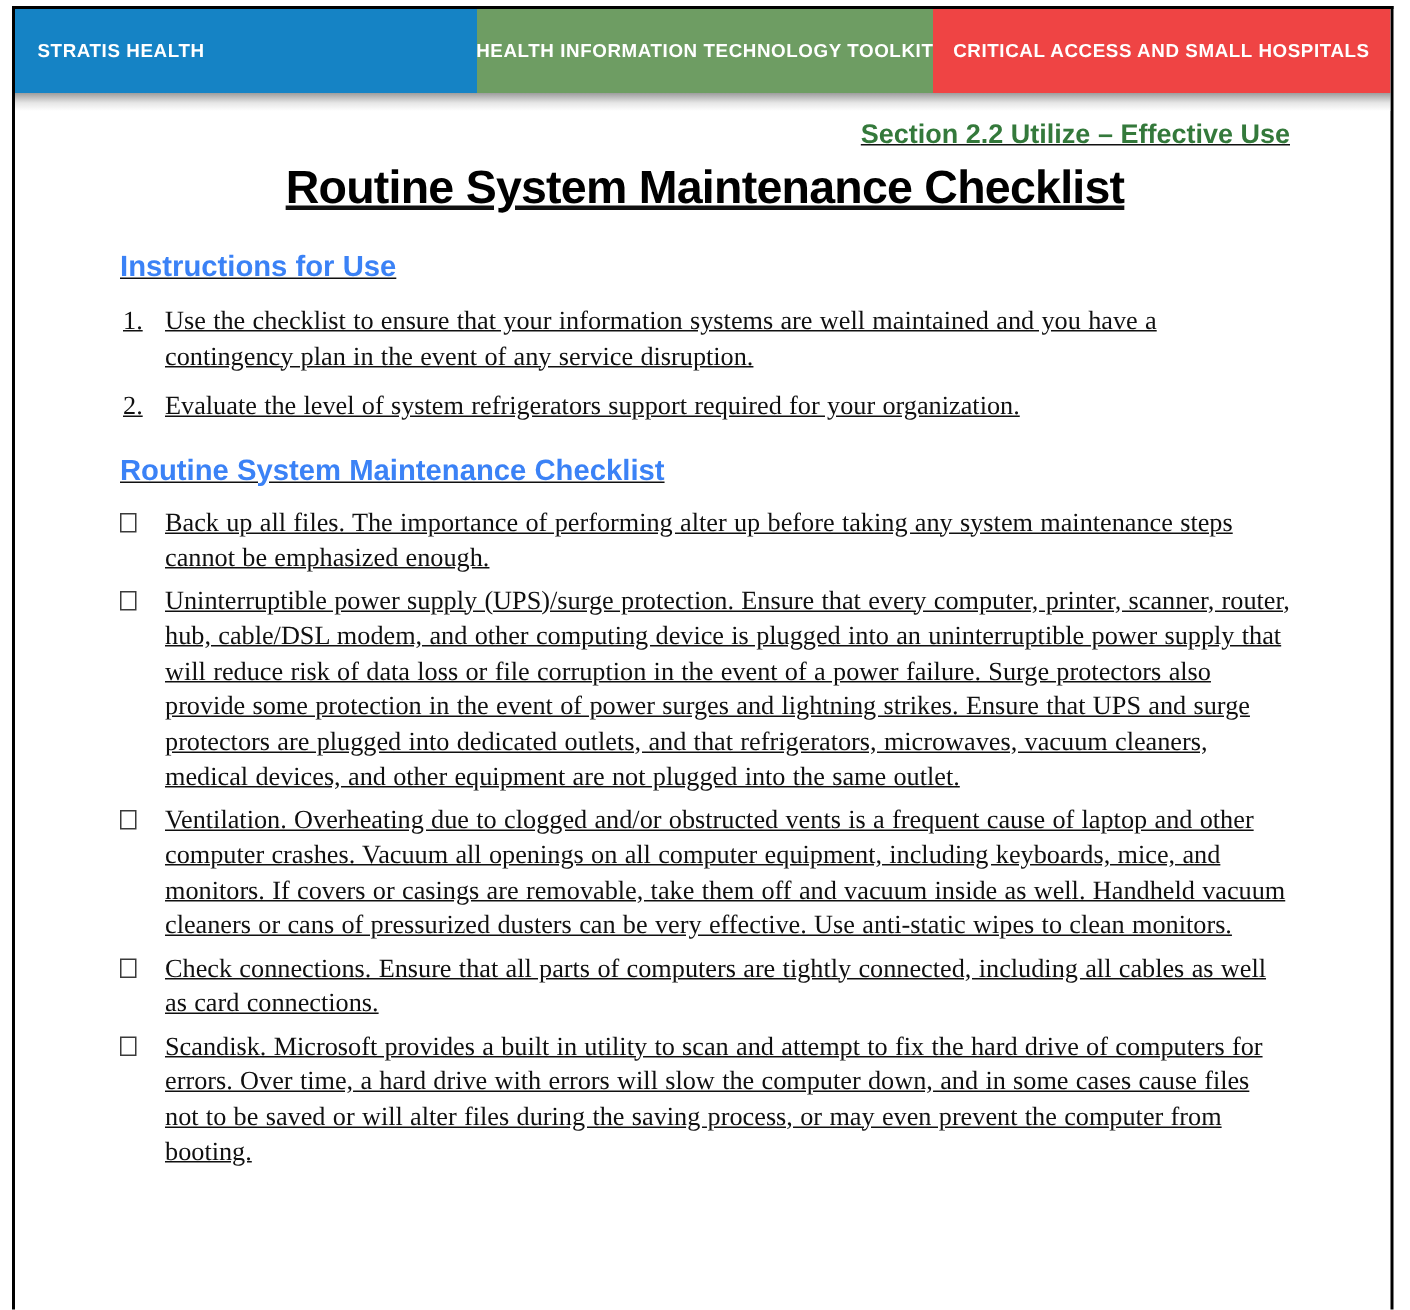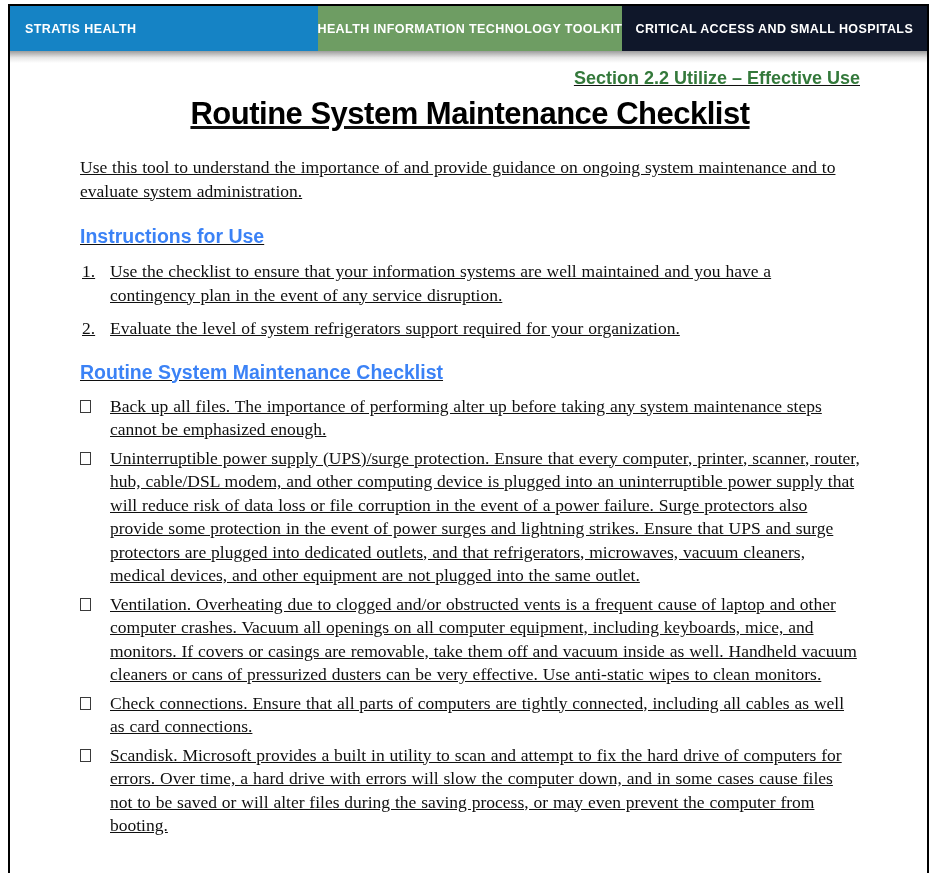--- a/index.html
+++ b/index.html
@@ -12,33 +12,33 @@
   .page {
     position: absolute;
     left: 8px; top: 4px;
     width: 921px; height: 869px;
     border: 2px solid #000000;
     border-bottom: none;
     background: #ffffff;
     overflow: hidden;
   }
   
-  .banner { display: flex; height: 45px; width: 100%; }
+  .banner { display: flex; height: 56px; width: 100%; }
   .banner .seg {
     display: flex; align-items: center;
     color: #ffffff;
     font-family: "Liberation Sans", sans-serif;
     font-weight: bold;
     font-size: 12.5px;
     letter-spacing: 0.4px;
     white-space: nowrap;
   }
   .seg-brand   { width: 33.6%; background: #1583C5; justify-content: flex-start; padding-left: 15px; }
   .seg-toolkit { width: 33.1%; background: #6E9D63; justify-content: center; }
-  .seg-audience{ width: 33.3%; background: #0f172a; justify-content: center; }
+  .seg-audience{ width: 33.3%; background: #ef4444; justify-content: center; }
   .banner-shadow {
     height: 12px; width: 100%;
     background: linear-gradient(to bottom, #9d9d9d 0%, #e6e6e6 55%, #ffffff 100%);
   }
   
   .content {
     padding: 5px 67px 0 70px;
     color: #101010;
     text-decoration: underline;
   }
@@ -103,21 +103,20 @@
     <div class="seg seg-audience">CRITICAL ACCESS AND SMALL HOSPITALS</div>
   </header>
   <div class="banner-shadow"></div>
 
   <main class="content">
 
     <div class="section-label">Section 2.2 Utilize – Effective Use</div>
 
     <h1 class="doc-title">Routine System Maintenance Checklist</h1>
 
-    <p class="serif-text intro">Use this tool to understand the importance of and provide guidance on ongoing system maintenance and to evaluate system administration.</p>
 
     <h2 class="sub-heading">Instructions for Use</h2>
 
     <ol class="num-list serif-text">
       <li class="num-item">
         <span class="num">1.</span>
         <span class="txt">Use the checklist to ensure that your information systems are well maintained and you have a contingency plan in the event of any service disruption.</span>
       </li>
       <li class="num-item">
         <span class="num">2.</span>

